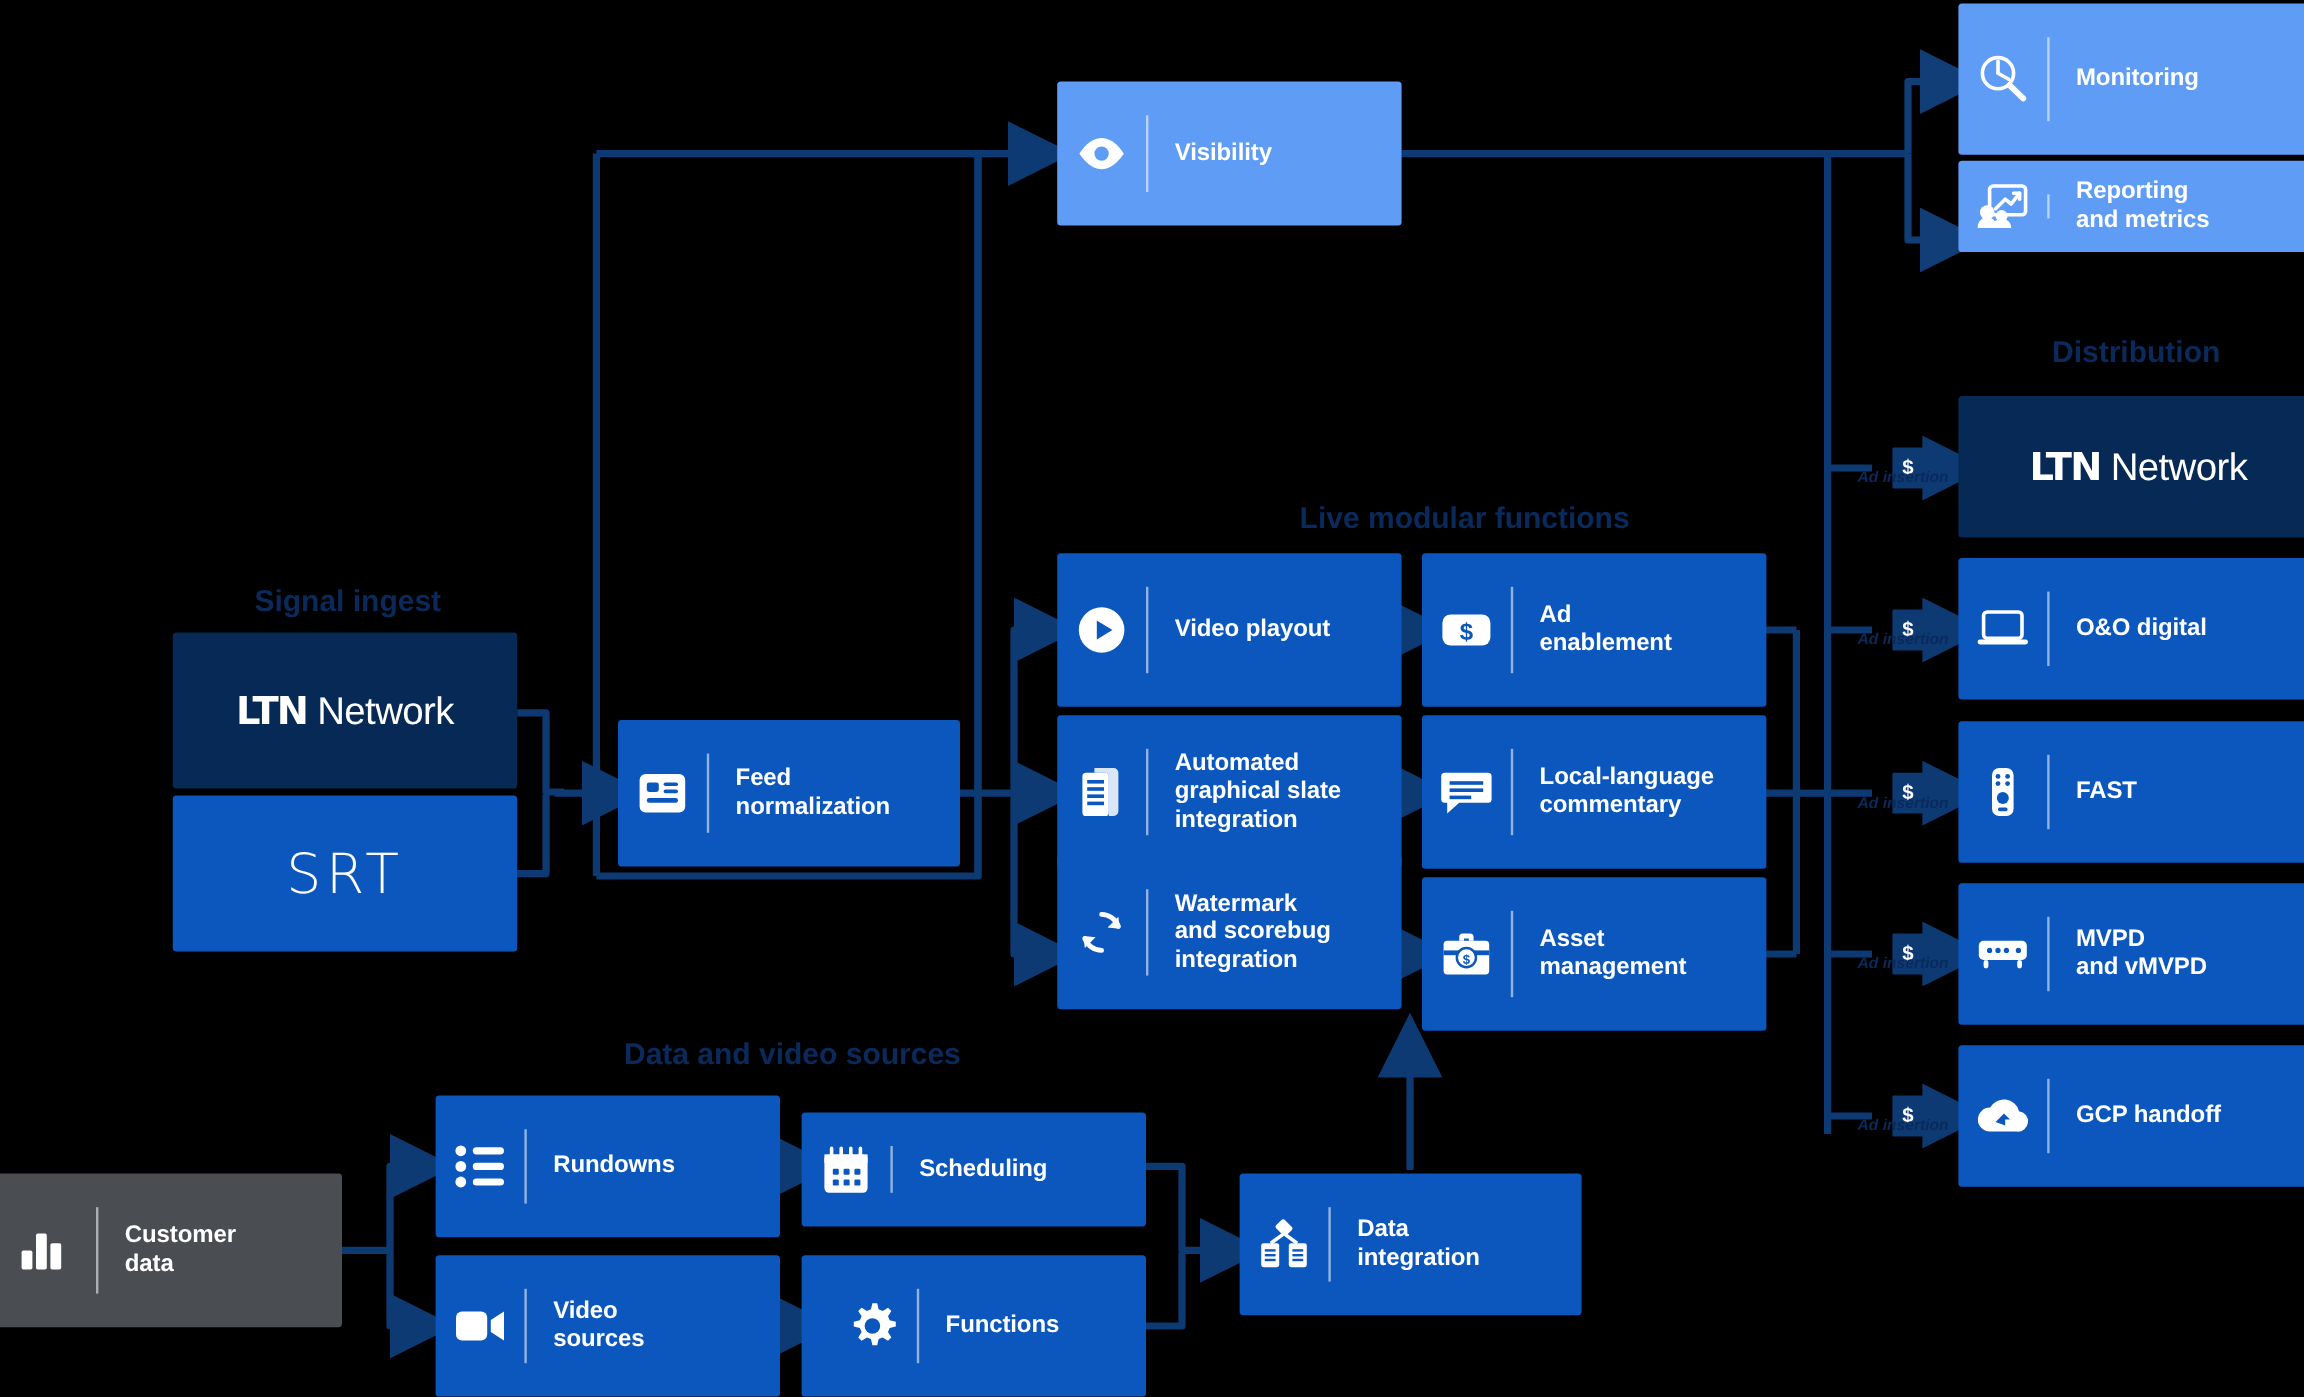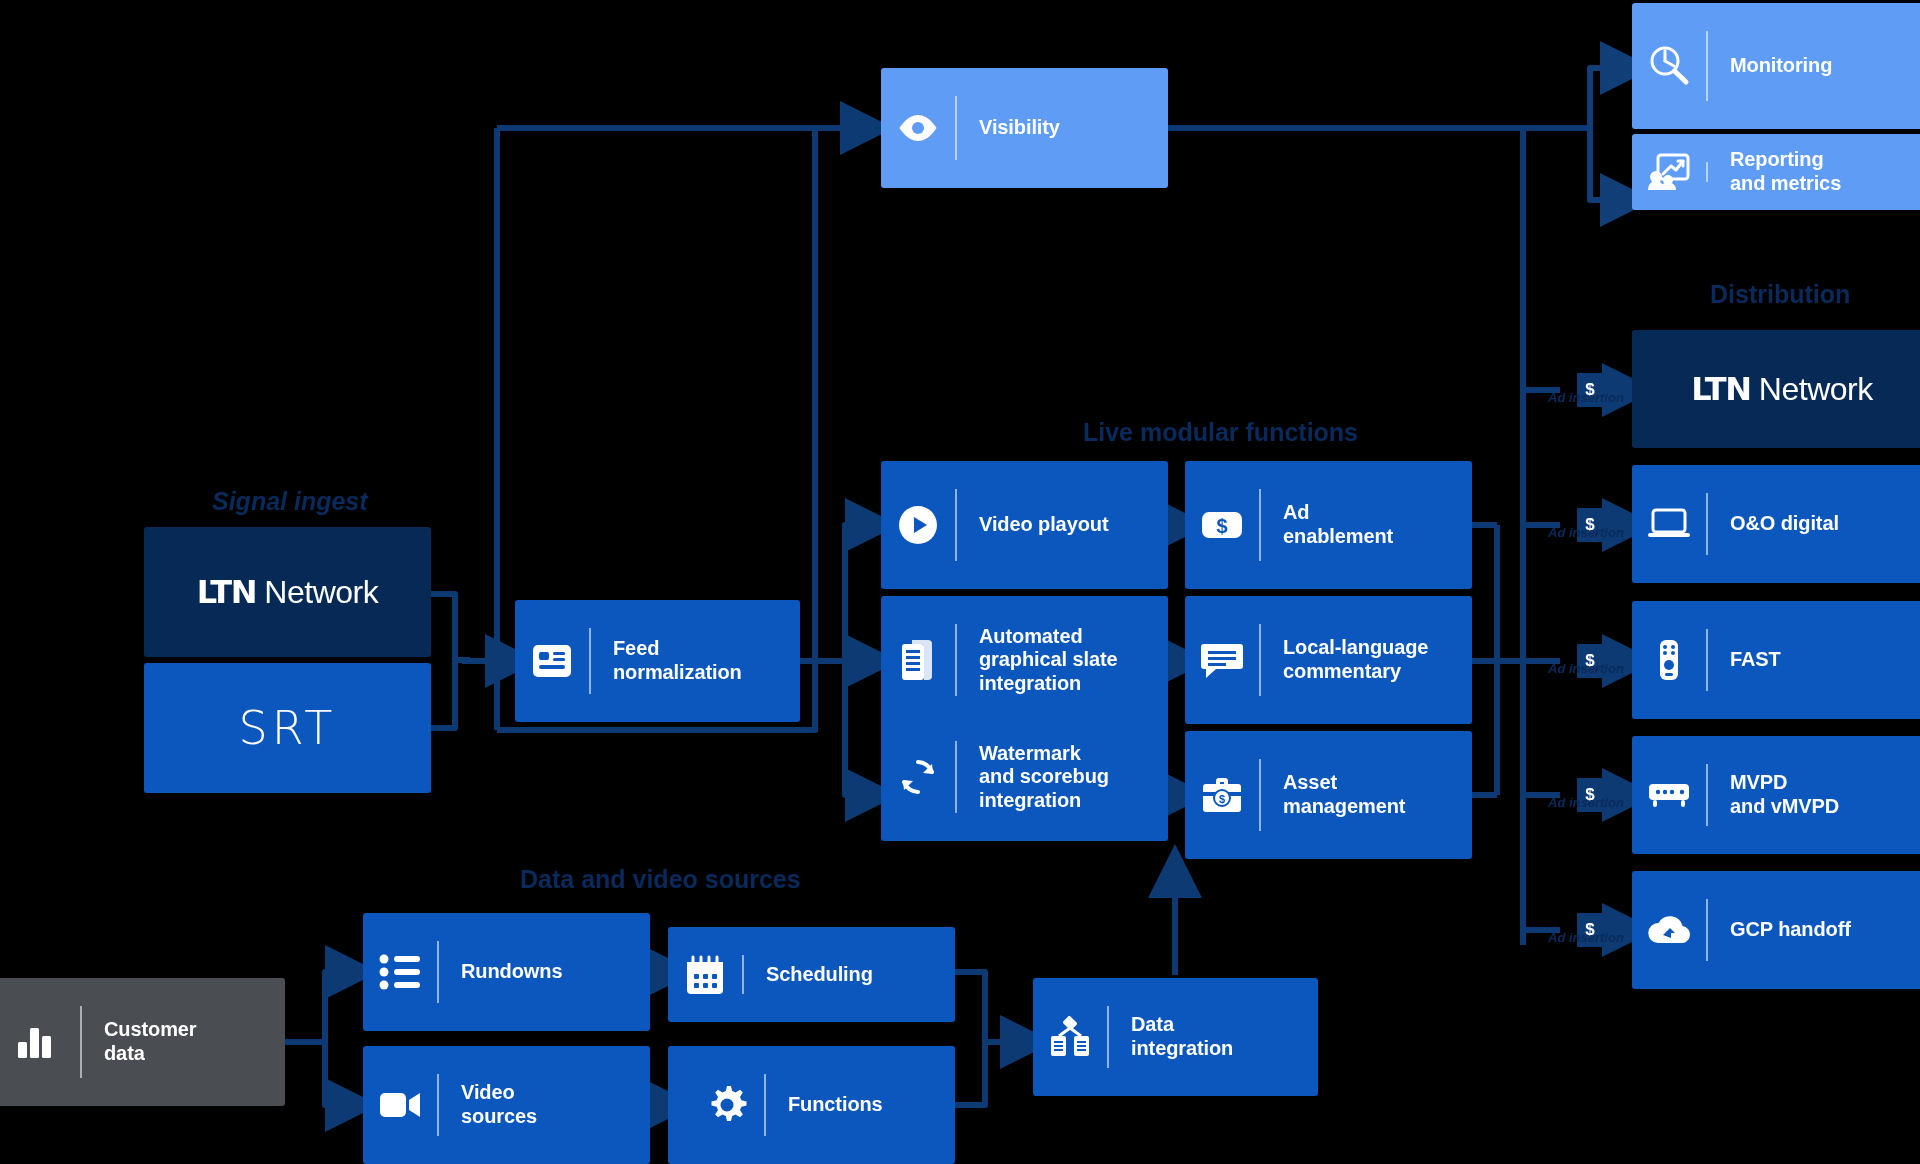--- a/index.html
+++ b/index.html
@@ -192,21 +192,21 @@
       <path d="M950 972 H985 V1042 H1030" marker-end="url(#arrN)"></path>
       <path d="M950 1105 H985 V1044"></path>
     </g>
 
     <g fill="none" stroke="#123e78" stroke-width="6" stroke-linejoin="round">
       <path d="M1590 128 V68 H1630" marker-end="url(#arrL)"></path>
       <path d="M1590 128 V200 H1630" marker-end="url(#arrL)"></path>
     </g>
   </svg>
 
-  <div class="sec" style="left:212px; top:487px;font-style:italic;">Signal ingest</div>
+  <div class="sec" style="left:212px; top:487px;">Signal ingest</div>
   <div class="sec" style="left:1056px; top:418px;margin-left:27px;">Live modular functions</div>
   <div class="sec" style="left:520px; top:865px;">Data and video sources</div>
   <div class="sec" style="left:1710px; top:280px;">Distribution</div>
 
   <div class="card c-light" style="left:881px; top:68px; width:287px; height:120px;">
     <span class="ico">
       <svg width="42" height="30" viewBox="0 0 42 30">
         <path d="M21 2C10 2 2.5 15 2.5 15S10 28 21 28s18.5-13 18.5-13S32 2 21 2z" fill="#fff"></path>
         <circle cx="21" cy="15" r="6" fill="#5f9cf5"></circle>
       </svg>

